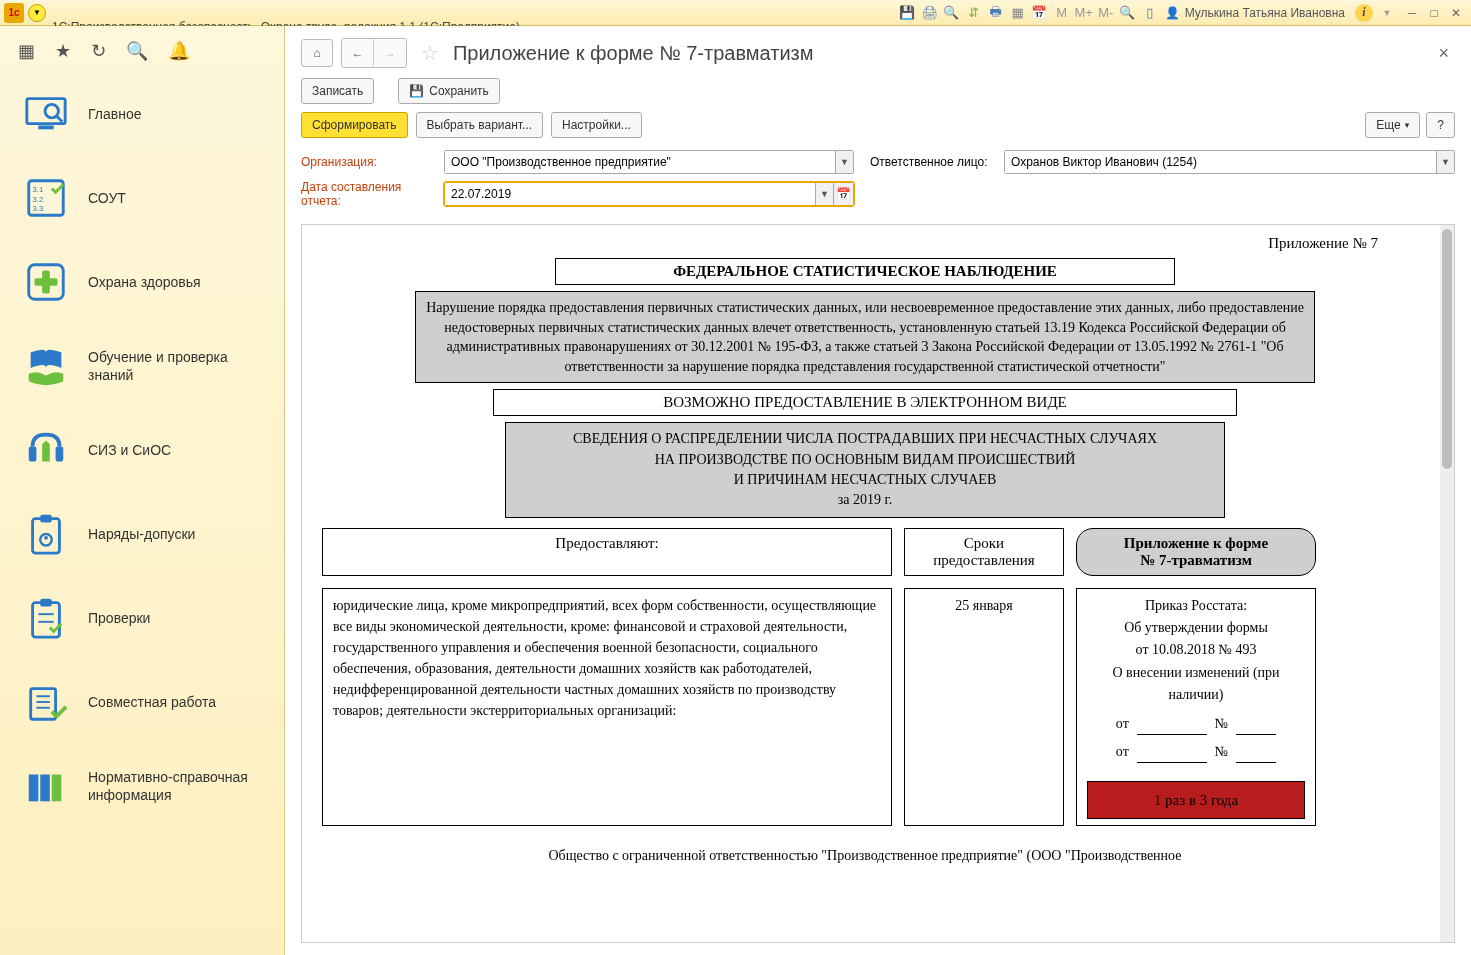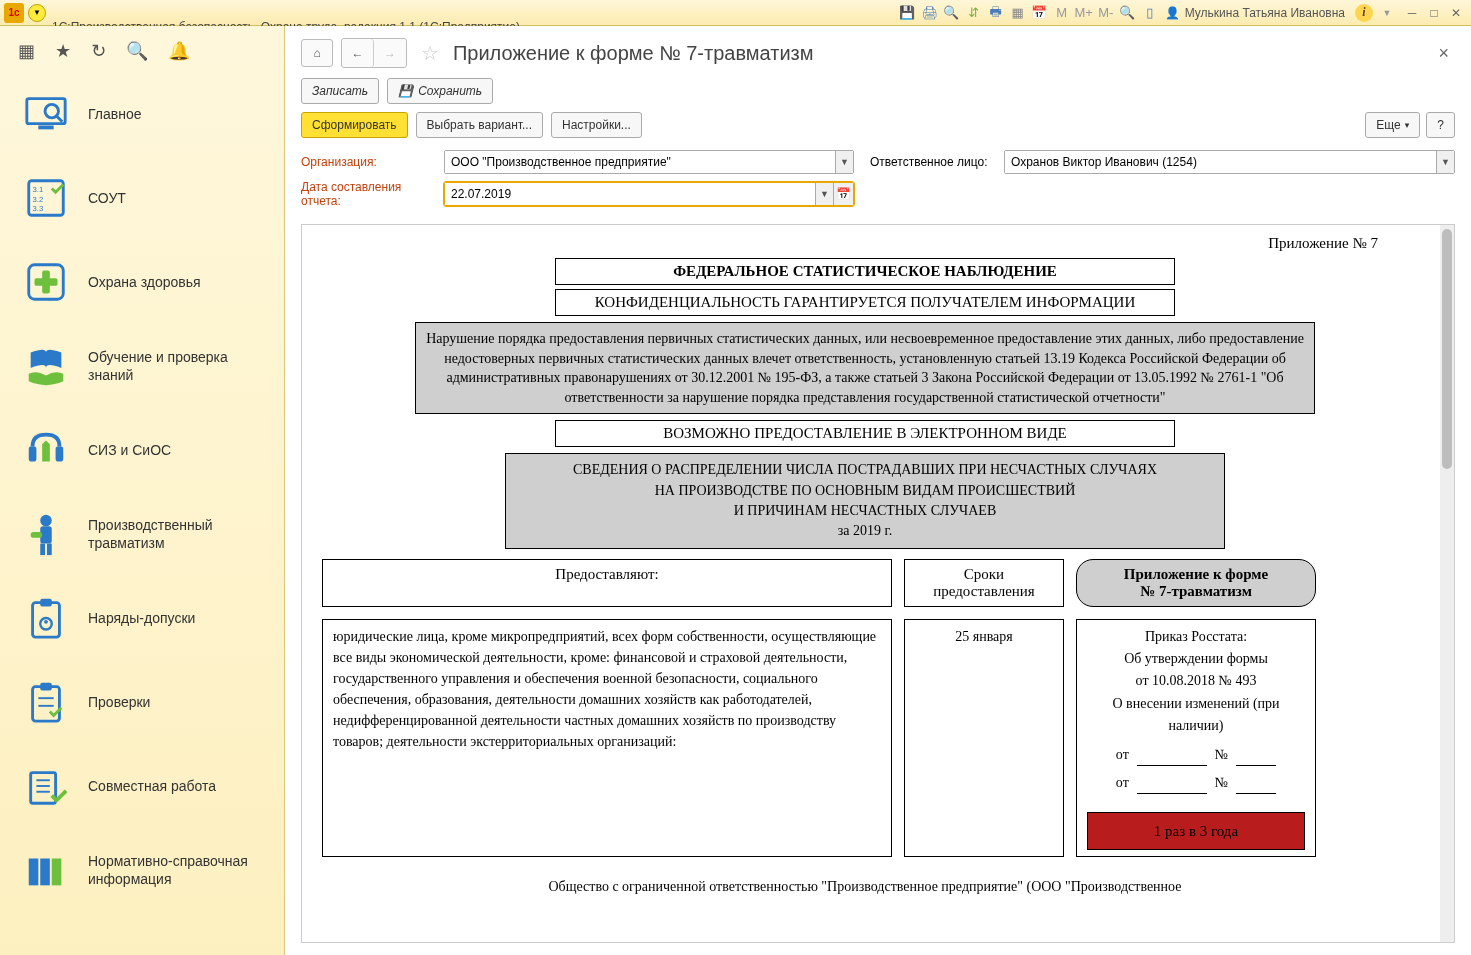--- a/index.html
+++ b/index.html
@@ -33,21 +33,21 @@
 
 
 .content { flex: 1; background: #fff; display: flex; flex-direction: column; overflow: hidden; }
 .page-header { display: flex; align-items: center; padding: 12px 16px 6px; gap: 8px; }
 .hbtn { height: 28px; min-width: 32px; border: 1px solid #bbb; border-radius: 3px; background: #fafafa; display: flex; align-items: center; justify-content: center; cursor: pointer; padding: 0 8px; color: #555; }
 .hbtn.disabled { color: #bbb; cursor: default; }
 .star-btn { font-size: 20px; color: #ccc; margin: 0 6px; cursor: pointer; }
 .page-title { font-size: 20px; color: #444; }
 .close-x { margin-left: auto; font-size: 18px; color: #666; cursor: pointer; padding: 0 6px; }
 
-.toolbar { display: flex; align-items: center; padding: 4px 16px; gap: 8px; font-style: italic; }
+.toolbar { display: flex; align-items: center; padding: 4px 16px; gap: 24px; }
 .toolbar2 { display: flex; align-items: center; padding: 4px 16px 8px; gap: 8px; }
 .btn { height: 26px; border: 1px solid #aaa; border-radius: 3px; background: #f7f7f7; padding: 0 10px; display: flex; align-items: center; cursor: pointer; font-size: 12px; color: #333; }
 .btn .bicon { margin-right: 5px; color: #4a7bb8; }
 .btn-yellow { background: #ffe033; border-color: #c9a400; font-weight: normal; }
 
 .filters { padding: 4px 16px 10px; }
 .filter-row { display: flex; align-items: center; margin-bottom: 6px; gap: 8px; }
 .filter-label { width: 135px; color: #c2410c; }
 .sel-wrap { display: flex; align-items: stretch; border: 1px solid #aaa; border-radius: 2px; height: 24px; }
 .sel-wrap.focused { border: 1px solid #e8a800; outline: 1px solid #e8a800; }
@@ -55,21 +55,21 @@
 .sel-caret { width: 18px; border-left: 1px solid #aaa; display: flex; align-items: center; justify-content: center; font-size: 9px; color: #555; cursor: pointer; background: #f0f0f0; }
 .sel-cal { width: 20px; border-left: 1px solid #aaa; display: flex; align-items: center; justify-content: center; cursor: pointer; background: #f0f0f0; }
 
 .tb-right { margin-left: auto; display: flex; gap: 6px; }
 
 .report-area { flex: 1; border: 1px solid #ccc; margin: 0 16px 12px; overflow: auto; position: relative; }
 .scroll-inner { padding: 10px 36px 40px 10px; width: 100%; }
 .rpt-appx { text-align: right; font-family: 'Times New Roman', serif; font-size: 15px; padding-right: 40px; margin-bottom: 6px; }
 .box-line { border: 1px solid #000; width: 620px; margin: 4px auto; padding: 4px 8px; text-align: center; font-family: 'Times New Roman', serif; font-size: 15px; font-weight: bold; }
 .gray-box { border: 1px solid #000; background: #cfcfcf; width: 900px; margin: 6px auto; padding: 6px 10px; text-align: center; font-family: 'Times New Roman', serif; font-size: 14px; line-height: 1.4; }
-.box-line2 { border: 1px solid #000; width: 620px; margin: 4px auto; padding: 4px 8px; text-align: center; font-family: 'Times New Roman', serif; font-size: 15px; }
+.box-line2 { border: 1px solid #000; width: 744px; margin: 4px auto; padding: 4px 8px; text-align: center; font-family: 'Times New Roman', serif; font-size: 15px; }
 .gray-box2 { border: 1px solid #000; background: #cfcfcf; width: 720px; margin: 6px auto; padding: 6px 10px; text-align: center; font-family: 'Times New Roman', serif; font-size: 14px; line-height: 1.45; }
 
 .grid3 { display: grid; grid-template-columns: 570px 160px 240px; gap: 12px; margin: 10px 10px 0; font-family: 'Times New Roman', serif; }
 .grid3 .gcell { border: 1px solid #000; padding: 6px 10px; font-size: 15px; }
 .grid3 .ghead { text-align: center; }
 .grid3 .gright-head { background: #cfcfcf; text-align: center; font-weight: bold; border-radius: 17px; }
 .grid3 .gbody { font-size: 14px; line-height: 1.5; }
 .grid3 .gbody ul { padding-left: 26px; margin-top: 4px; }
 .grid3 .gright-body { font-size: 14px; text-align: center; line-height: 1.6; }
 .grid3 .freq { background: #b91c1c; border: 1px solid #000; text-align: center; padding: 6px; margin-top: 18px; font-size: 15px; }
@@ -179,32 +179,20 @@
           <svg class="ico-svg" viewBox="0 0 48 48">
             <path d="M10 20 Q10 8 24 8 Q38 8 38 20" fill="none" stroke="#2b7ac9" stroke-width="4"></path>
             <rect x="6" y="20" width="8" height="16" rx="3" fill="#2b7ac9"></rect>
             <rect x="34" y="20" width="8" height="16" rx="3" fill="#2b7ac9"></rect>
             <path d="M20 18 L20 36 L28 36 L28 18 L24 14 Z" fill="#6fbf3f"></path>
           </svg>
         </div>
     <div class="label">СИЗ и СиОС</div>
   </div>
 
-  <div class="nav-item">
-    <div class="icon-box">
-          <svg class="ico-svg" viewBox="0 0 48 48">
-            <circle cx="24" cy="10" r="6" fill="#2b7ac9"></circle>
-            <rect x="18" y="16" width="12" height="18" rx="3" fill="#2b7ac9"></rect>
-            <rect x="8" y="22" width="12" height="6" rx="3" fill="#6fbf3f"></rect>
-            <rect x="18" y="34" width="5" height="12" fill="#2b7ac9"></rect>
-            <rect x="25" y="34" width="5" height="12" fill="#2b7ac9"></rect>
-          </svg>
-        </div>
-    <div class="label">Производственный травматизм</div>
-  </div>
 
   <div class="nav-item">
     <div class="icon-box">
           <svg class="ico-svg" viewBox="0 0 48 48">
             <rect x="10" y="8" width="28" height="36" rx="3" fill="none" stroke="#2b7ac9" stroke-width="3"></rect>
             <rect x="18" y="4" width="12" height="8" rx="2" fill="#2b7ac9"></rect>
             <circle cx="24" cy="30" r="6" fill="none" stroke="#2b7ac9" stroke-width="2.5"></circle>
             <circle cx="24" cy="28" r="2" fill="#2b7ac9"></circle>
           </svg>
         </div>
@@ -311,21 +299,20 @@
         <div class="sel-caret">▼</div>
         <div class="sel-cal">📅</div>
       </div>
     </div>
   </div>
 
   <div class="report-area">
     <div class="scroll-inner">
       <div class="rpt-appx">Приложение № 7</div>
       <div class="box-line">ФЕДЕРАЛЬНОЕ СТАТИСТИЧЕСКОЕ НАБЛЮДЕНИЕ</div>
-      <div class="box-line" style="font-weight:normal">КОНФИДЕНЦИАЛЬНОСТЬ ГАРАНТИРУЕТСЯ ПОЛУЧАТЕЛЕМ ИНФОРМАЦИИ</div>
       <div class="gray-box">Нарушение порядка предоставления первичных статистических данных, или несвоевременное предоставление этих данных, либо предоставление недостоверных первичных статистических данных влечет ответственность, установленную статьей 13.19 Кодекса Российской Федерации об административных правонарушениях от 30.12.2001 № 195-ФЗ, а также статьей 3 Закона Российской Федерации от 13.05.1992 № 2761-1 "Об ответственности за нарушение порядка представления государственной статистической отчетности"</div>
       <div class="box-line2">ВОЗМОЖНО ПРЕДОСТАВЛЕНИЕ В ЭЛЕКТРОННОМ ВИДЕ</div>
       <div class="gray-box2" style="white-space:pre-line"><span>СВЕДЕНИЯ О РАСПРЕДЕЛЕНИИ ЧИСЛА ПОСТРАДАВШИХ ПРИ НЕСЧАСТНЫХ СЛУЧАЯХ
 НА ПРОИЗВОДСТВЕ ПО ОСНОВНЫМ ВИДАМ ПРОИСШЕСТВИЙ
 И ПРИЧИНАМ НЕСЧАСТНЫХ СЛУЧАЕВ
 за 2019 г.</span></div>
 
       <div class="grid3">
         <div class="gcell ghead">Предоставляют:</div>
         <div class="gcell ghead">Сроки предоставления</div>

